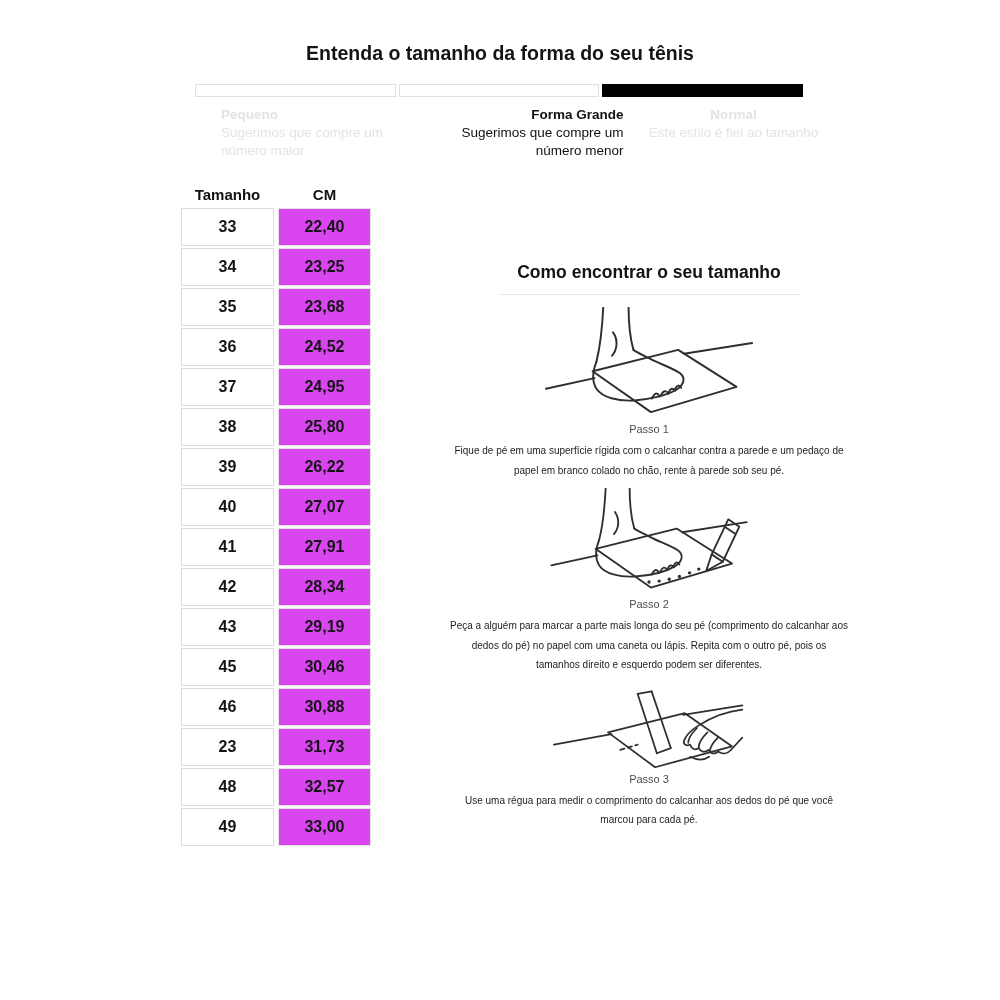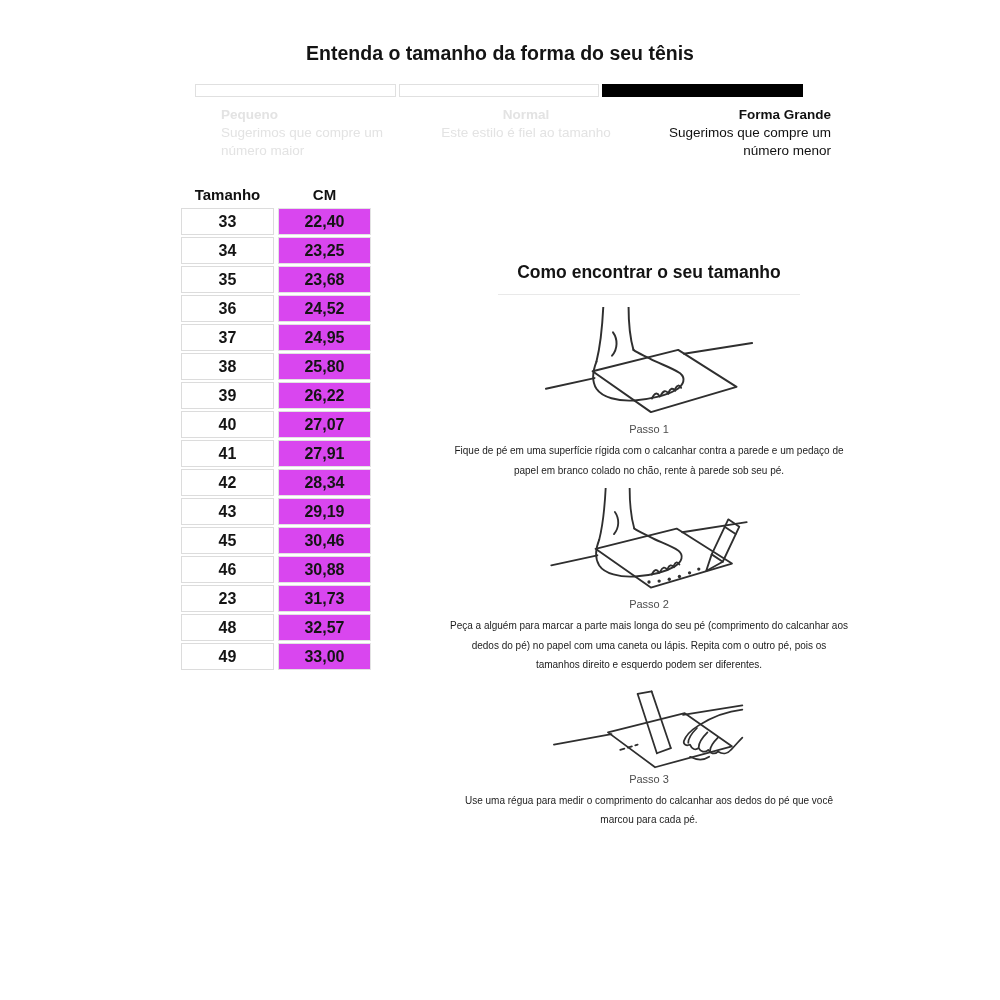--- a/index.html
+++ b/index.html
@@ -43,21 +43,21 @@
   
   .size-table {
     position:absolute; left:177px; top:180px;
     border-collapse:separate; border-spacing:4px 2px;
   }
   .size-table th {
     font-size:15px; font-weight:bold; color:#111;
     height:24px; text-align:center; vertical-align:middle;
   }
   .size-table td {
-    width:93px; height:27px;
+    width:93px; height:38px;
     text-align:center; vertical-align:middle;
     font-size:16px; font-weight:bold; color:#141414;
   }
   .size-table td.col-size { background:#ffffff; border:1px solid #dcdcdc; }
   .size-table td.col-cm   { background:#d946ef; border:1px solid #e2e2e2; }
 
   
   .guide {
     position:absolute; left:449px; top:262px; width:400px;
     text-align:center;
@@ -86,27 +86,27 @@
     <div class="seg"></div>
     <div class="seg"></div>
     <div class="seg active"></div>
   </div>
 
   <div class="fit-labels">
     <div class="fit-col pos-left muted">
       <div class="fit-name">Pequeno</div>
       <div class="fit-desc">Sugerimos que compre um número maior</div>
     </div>
+    <div class="fit-col pos-right active">
+      <div class="fit-name">Forma Grande</div>
+      <div class="fit-desc">Sugerimos que compre um número menor</div>
+    </div>
     <div class="fit-col pos-center muted">
       <div class="fit-name">Normal</div>
       <div class="fit-desc">Este estilo é fiel ao tamanho</div>
-    </div>
-    <div class="fit-col pos-right active">
-      <div class="fit-name">Forma Grande</div>
-      <div class="fit-desc">Sugerimos que compre um número menor</div>
     </div>
   </div>
 
   <table class="size-table">
     <thead>
       <tr>
         <th>Tamanho</th>
         <th>CM</th>
       </tr>
     </thead>

